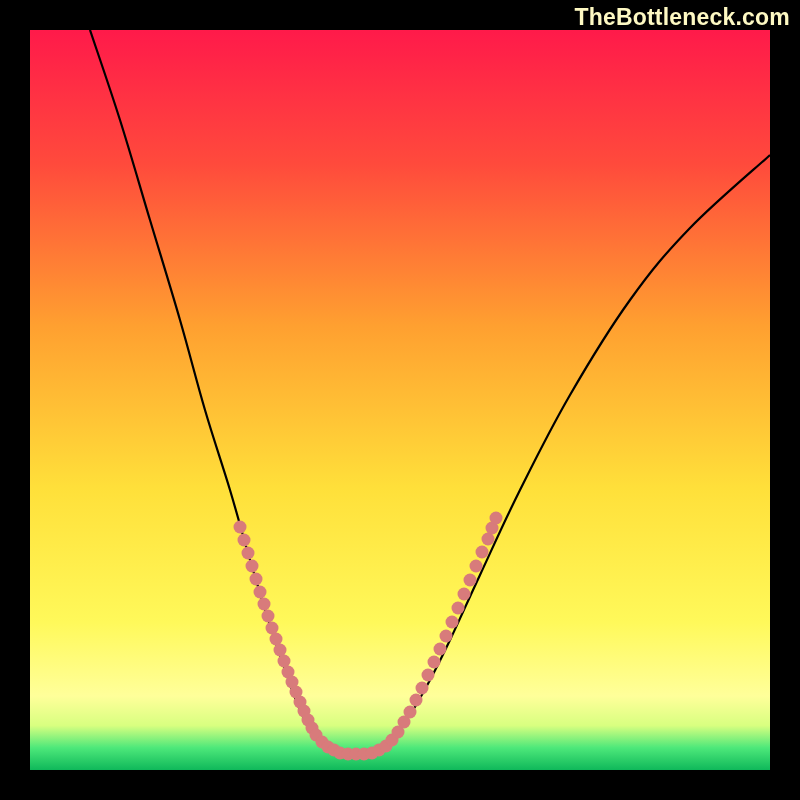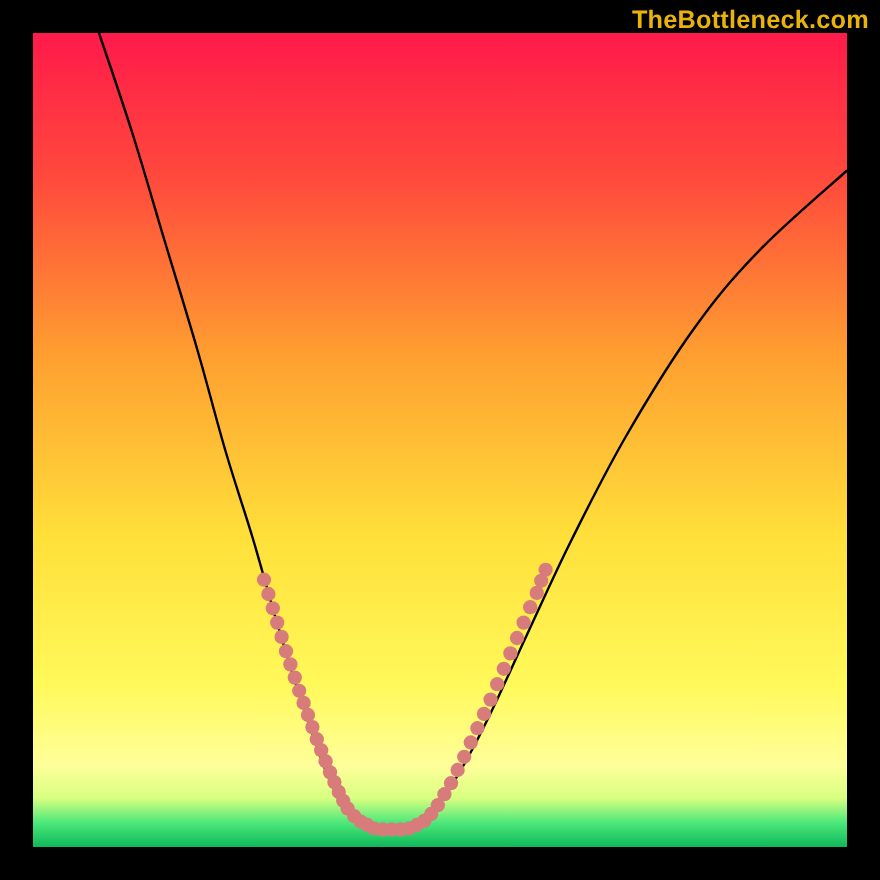--- a/index.html
+++ b/index.html
@@ -22,21 +22,21 @@
     position: absolute;
     inset: 0;
   }
   .watermark {
     position: absolute;
     top: 4px;
     right: 10px;
     font-family: Arial, Helvetica, sans-serif;
     font-size: 23px;
     font-weight: bold;
-    color: #eab308;
+    color: #fef9c3;
     letter-spacing: 0.2px;
   }
   svg.curve {
     position: absolute;
     inset: 0;
   }
 </style>
 </head>
 <body>
 

